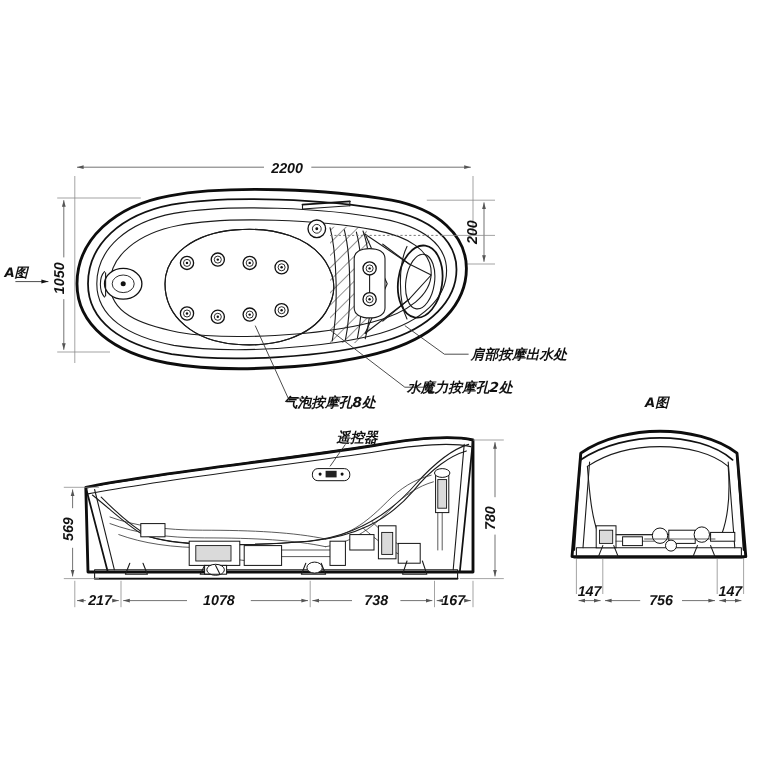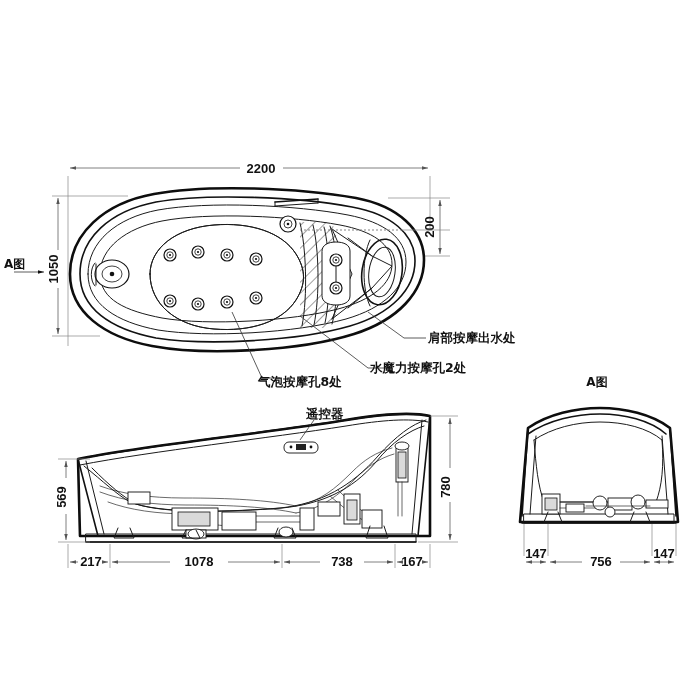--- a/index.html
+++ b/index.html
@@ -9,23 +9,24 @@
   }
   body {
     width: 700px;
     height: 700px;
     position: relative;
     font-family: "Liberation Sans", sans-serif;
     overflow: hidden;
   }
   #drawing-root {
     position: absolute;
-    left: 0; top: 16px;
+    left: 0; top: 0;
     width: 700px;
     height: 604px;
+    font-style: italic;
   }
   svg.sheet {
     display: block;
     width: 700px;
     height: 700px;
   }
   .dimtext {
     font-family: "Liberation Sans", sans-serif;
     font-size: 13px;
     font-weight: bold;

